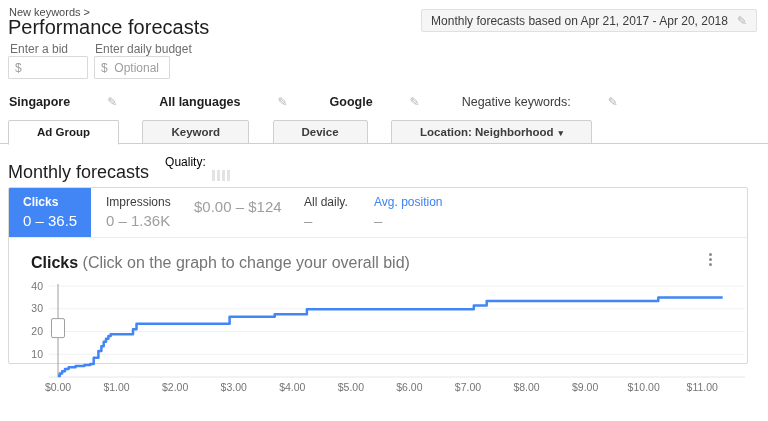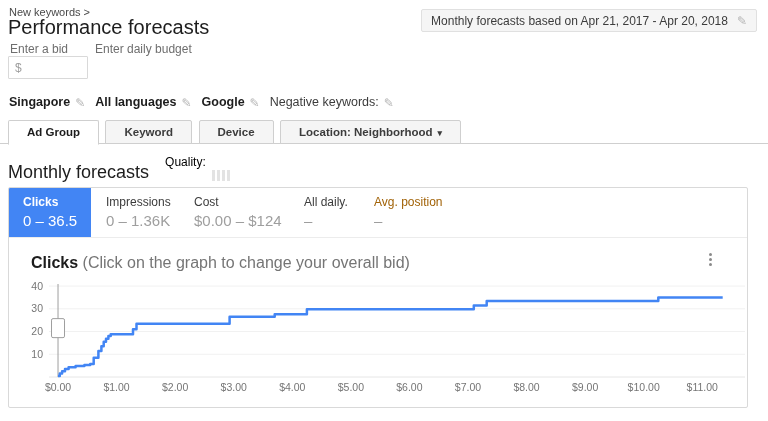--- a/index.html
+++ b/index.html
@@ -14,49 +14,49 @@
     padding:0 9px; background:#f5f5f5; border:1px solid #e0e0e0; border-radius:2px; font-size:12px; color:#3c3c3c; }
   .pencil { color:#b3b3b3; font-size:12px; display:inline-block; transform:rotate(0deg); line-height:1; }
 
   .field-label { position:absolute; top:42px; font-size:12px; color:#6e6e6e; }
   .lbl-bid { left:10px; } .lbl-budget { left:95px; }
   .text-input { position:absolute; top:56px; height:23px; border:1px solid #d9d9d9; border-radius:1px;
     font-family:"Liberation Sans", sans-serif; font-size:12px; padding:0 6px; color:#3c3c3c; background:#fff; }
   .text-input::placeholder { color:#9e9e9e; }
   .in-bid { left:8px; width:80px; } .in-budget { left:94px; width:76px; }
 
-  .settings-row { position:absolute; left:9px; top:95px; display:flex; align-items:flex-end; font-size:12.5px; }
+  .settings-row { position:absolute; left:9px; top:95px; display:flex; align-items:center; font-size:12.5px;gap:32px; }
   .settings-row .set { font-weight:bold; color:#1d1d1d; }
   .settings-row .set-plain { color:#3c3c3c; }
   .settings-row .pencil { margin:0 10px 0 5px; }
 
   .tabstrip { position:absolute; left:0; top:120px; width:768px; height:24px; border-bottom:1px solid #cfcfcf; }
-  .tab { position:relative; display:inline-block; height:24px; line-height:22px; padding:0 18px; margin-right:2px;
+  .tab { position:relative; display:inline-block; height:24px; line-height:22px; padding:0 28px; margin-right:19px;
     font-size:11.5px; font-weight:bold; color:#3c3c3c; background:#f5f5f5; border:1px solid #cfcfcf;
     border-radius:2px 2px 0 0; top:0; cursor:pointer; }
   .tab.first { margin-left:8px; }
   .tab.active { background:#fff; border-bottom-color:#fff; color:#1d1d1d; height:25px; }
   .caret { font-size:9px; color:#3c3c3c; margin-left:5px; }
 
   .section-head { position:absolute; left:8px; top:155px; display:flex; align-items:flex-end; }
   .section-title { font-size:18px; color:#1d1d1d; }
   .quality-label { font-size:12px; color:#000000; margin-left:16px; margin-bottom:14px; }
   .quality-bars { display:flex; gap:2px; margin-left:6px; margin-bottom:2px; }
   .qbar { width:3px; height:11px; background:#e3e3e3; }
 
-  .panel { position:absolute; left:8px; top:187px; width:740px; height:221px; background:#fff;
+  .panel { position:absolute; left:8px; top:187px; width:740px; height:177px; background:#fff;
     border:1px solid #d9d9d9; border-radius:2px; }
   .cards { display:flex; height:50px; border-bottom:1px solid #ececec; }
   .card { padding:7px 0 0 15px; cursor:pointer; }
   .card .c-label { font-size:12px; color:#3c3c3c; }
   .card .c-value { font-size:15px; color:#9e9e9e; margin-top:3px; }
   .card.selected { background:#4285f4; padding-left:14px; border-radius:1px 0 0 0; }
   .card.selected .c-label { color:#fff; font-weight:bold; }
   .card.selected .c-value { color:#fff; }
-  .card.dim .c-label { color:#a16207; }
+  .card.dim .c-label { color:#3b82f6; }
   .c1{width:82px;} .c2{width:88px;} .c3{width:110px;} .c4{width:70px;} .c5{width:130px;}
 
   .chart-title { position:absolute; left:22px; top:66px; font-size:16px; color:#757575; }
   .chart-title b { color:#1d1d1d; font-weight:bold; }
   .kebab { position:absolute; right:30px; top:62px; width:14px; height:18px; display:flex; flex-direction:column;
     align-items:center; justify-content:center; gap:2px; cursor:pointer; }
   .kebab i { width:3px; height:3px; border-radius:50%; background:#8a8a8a; }
 
   .chart-svg { position:absolute; left:0; top:61px; }
   .yt { font-size:10.5px; fill:#757575; }
@@ -71,20 +71,21 @@
   <div class="page-title">Performance forecasts</div>
 
   <div class="date-pill">
     <span>Monthly forecasts based on Apr 21, 2017 - Apr 20, 2018</span>
     <span class="pencil">✎</span>
   </div>
 
   <div class="field-label lbl-bid">Enter a bid</div>
   <div class="field-label lbl-budget">Enter daily budget</div>
   <input class="text-input in-bid" placeholder="$" style="">
+  <input class="text-input in-budget" placeholder="$  Optional" style="">
 
   <div class="settings-row">
     <span class="set">Singapore</span>
     <span class="pencil">✎</span>
     <span class="set">All languages</span>
     <span class="pencil">✎</span>
     <span class="set">Google</span>
     <span class="pencil">✎</span>
     <span class="set-plain">Negative keywords:</span>
     <span class="pencil">✎</span>
@@ -112,21 +113,20 @@
     <div class="cards">
       <div class="card selected c1">
         <div class="c-label">Clicks</div>
         <div class="c-value">0 – 36.5</div>
       </div>
       <div class="card c2">
         <div class="c-label">Impressions</div>
         <div class="c-value">0 – 1.36K</div>
       </div>
       <div class="card c3">
-        <div class="c-label">Cost</div>
         <div class="c-value">$0.00 – $124</div>
       </div>
       <div class="card c4">
         <div class="c-label">All daily.</div>
         <div class="c-value">–</div>
       </div>
       <div class="card dim c5">
         <div class="c-label">Avg. position</div>
         <div class="c-value">–</div>
       </div>

